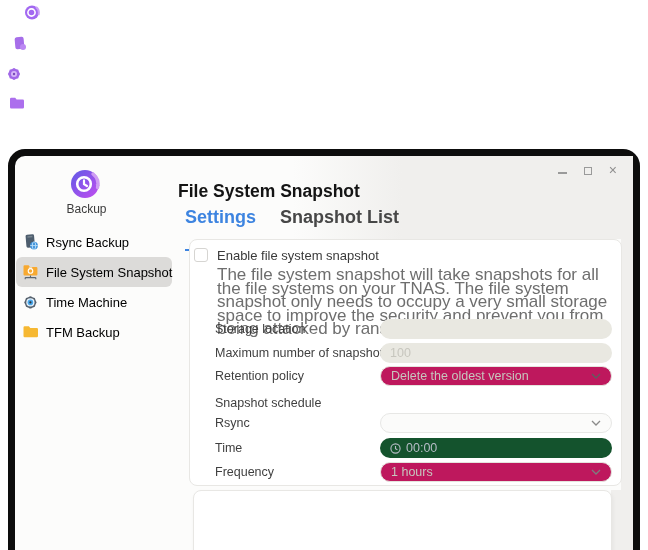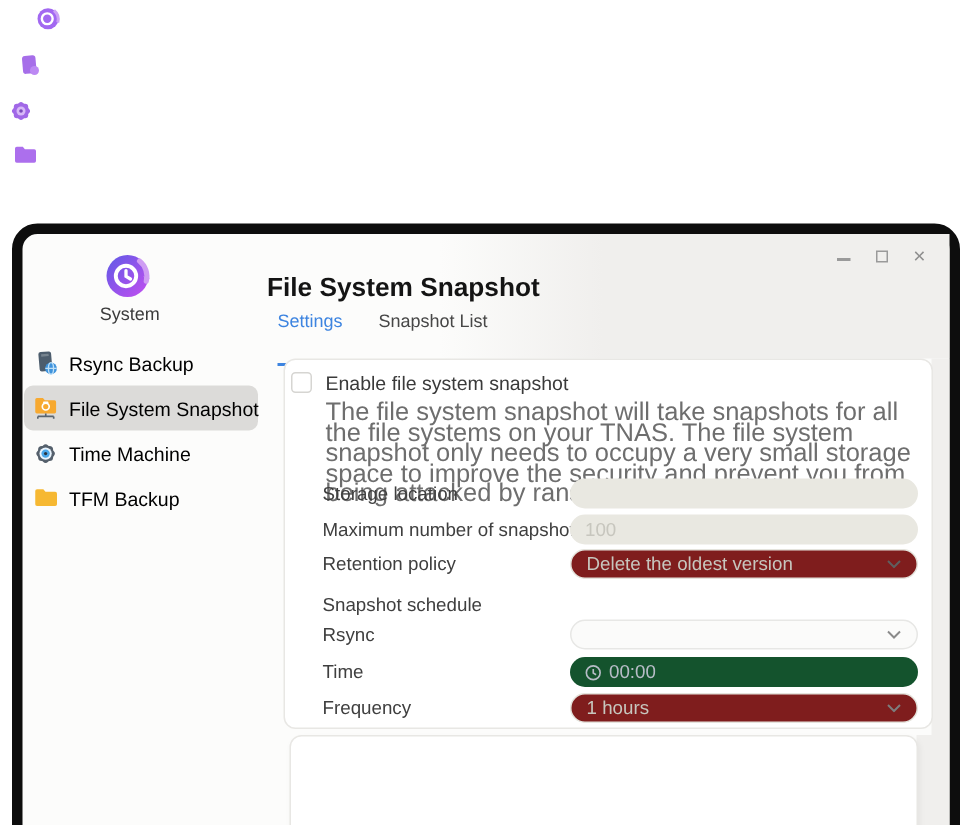--- a/index.html
+++ b/index.html
@@ -30,38 +30,38 @@
   .nav{position:absolute;left:1px;top:71px;width:156px;}
   .nav-item{position:relative;height:30px;display:flex;align-items:center;
     padding-left:6px;border-radius:6px;cursor:pointer;}
   .nav-item.selected{background:#dcdbd9;}
   .nav-ic{width:17px;height:19px;margin-right:7px;flex:0 0 17px;display:flex;align-items:center;}
   .nav-label{font-size:13px;color:#000000;white-space:nowrap;}
 
   
   .page-title{position:absolute;left:163px;top:25px;font-size:17.5px;font-weight:700;color:#141414;}
   .tabs{position:absolute;left:170px;top:51px;display:flex;}
-  .tab{font-size:12px;color:#474747;padding-bottom:21px;margin-right:24px;cursor:pointer;}
+  .tab{font-size:18px;color:#474747;padding-bottom:21px;margin-right:24px;cursor:pointer;font-weight:bold;}
   .tab.active{color:#3d84e0;border-bottom:2px solid #3d84e0;}
 
   .panel{position:absolute;background:#ffffff;border:1px solid #e8e7e4;border-radius:8px;}
   .panel-1{left:174px;top:83px;width:433px;height:247px;}
   .panel-2{left:178px;top:334px;width:419px;height:220px;box-shadow:1px 2px 4px rgba(0,0,0,.05);}
 
   .chk-row{position:absolute;left:4px;top:8px;display:flex;align-items:flex-start;}
   .checkbox{width:14px;height:14px;border:1px solid #d6d5d2;border-radius:3px;background:#fff;margin-top:0;}
   .chk-label{font-size:13px;color:#3a3a3a;margin-left:9px;line-height:15px;}
   .desc{position:absolute;left:27px;top:28px;width:396px;font-size:17px;line-height:13.6px;color:#6e6e6e;}
 
   .frow{position:absolute;left:0;width:100%;height:20px;}
   .flabel{position:absolute;left:25px;top:0;line-height:20px;font-size:12.5px;color:#3f3f3f;}
   .fctl{position:absolute;left:190px;top:0;width:232px;height:20px;border-radius:10px;
     display:flex;align-items:center;padding:0 10px;font-size:12.5px;}
   .ctl-fill{background:#e9e8e1;color:#c7c6be;}
-  .ctl-select{background:#7f1d1d;border:1px solid #e5e4dd;color:#c7c6be;justify-content:space-between;}
+  .ctl-select{background:#be185d;border:1px solid #e5e4dd;color:#c7c6be;justify-content:space-between;}
   .ctl-white{background:#fbfbfa;border:1px solid #e7e7e5;}
   .ctl-time{background:#14532d;color:#b6bcc6;}
   .ctl-time svg{margin-right:5px;}
   .chev{flex:0 0 10px;}
 
   .val{white-space:nowrap;overflow:hidden;}
 </style>
 </head>
 <body>
 
@@ -101,21 +101,21 @@
       <stop offset="0" stop-color="#5f5ae6"></stop>
           <stop offset="1" stop-color="#c44ef0"></stop>
     </linearGradient>
       </defs>
     <circle cx="15" cy="16" r="14" fill="url(#lg)"></circle>
     <path d="M23 6 a13 13 0 0 1 4.5 13.5" stroke="#cf9df3" stroke-width="3.4" fill="none" stroke-linecap="round"></path>
     <path d="M27.5 19.5 l2.5 -2.2 l-4.4 -1.2 Z" fill="#cf9df3"></path>
     <circle cx="14" cy="16" r="6.8" stroke="#ffffff" stroke-width="2.6" fill="none"></circle>
     <path d="M14 12.4 v3.8 l3 1.8" stroke="#ffffff" stroke-width="2.2" fill="none" stroke-linecap="round"></path>
   </svg>
-  <div class="app-label">System</div>
+  <div class="app-label">Backup</div>
 
   <div class="nav">
     <div class="nav-item">
       <span class="nav-ic">
         <svg width="17" height="18" viewBox="0 0 17 18">
             <rect x="4" y="1.5" width="8.5" height="13" rx="1.5" fill="#4d5d6d" transform="rotate(-5 8 8)"></rect>
             <rect x="5.8" y="3" width="5" height="1.6" fill="#77848f" transform="rotate(-5 8 8)"></rect>
             <circle cx="12" cy="12.6" r="3.9" fill="#3f93dc"></circle>
             <ellipse cx="12" cy="12.6" rx="1.7" ry="3.9" stroke="#bfe0f7" stroke-width=".9" fill="none"></ellipse>
             <path d="M8.2 12.6 h7.6" stroke="#bfe0f7" stroke-width=".9"></path>

